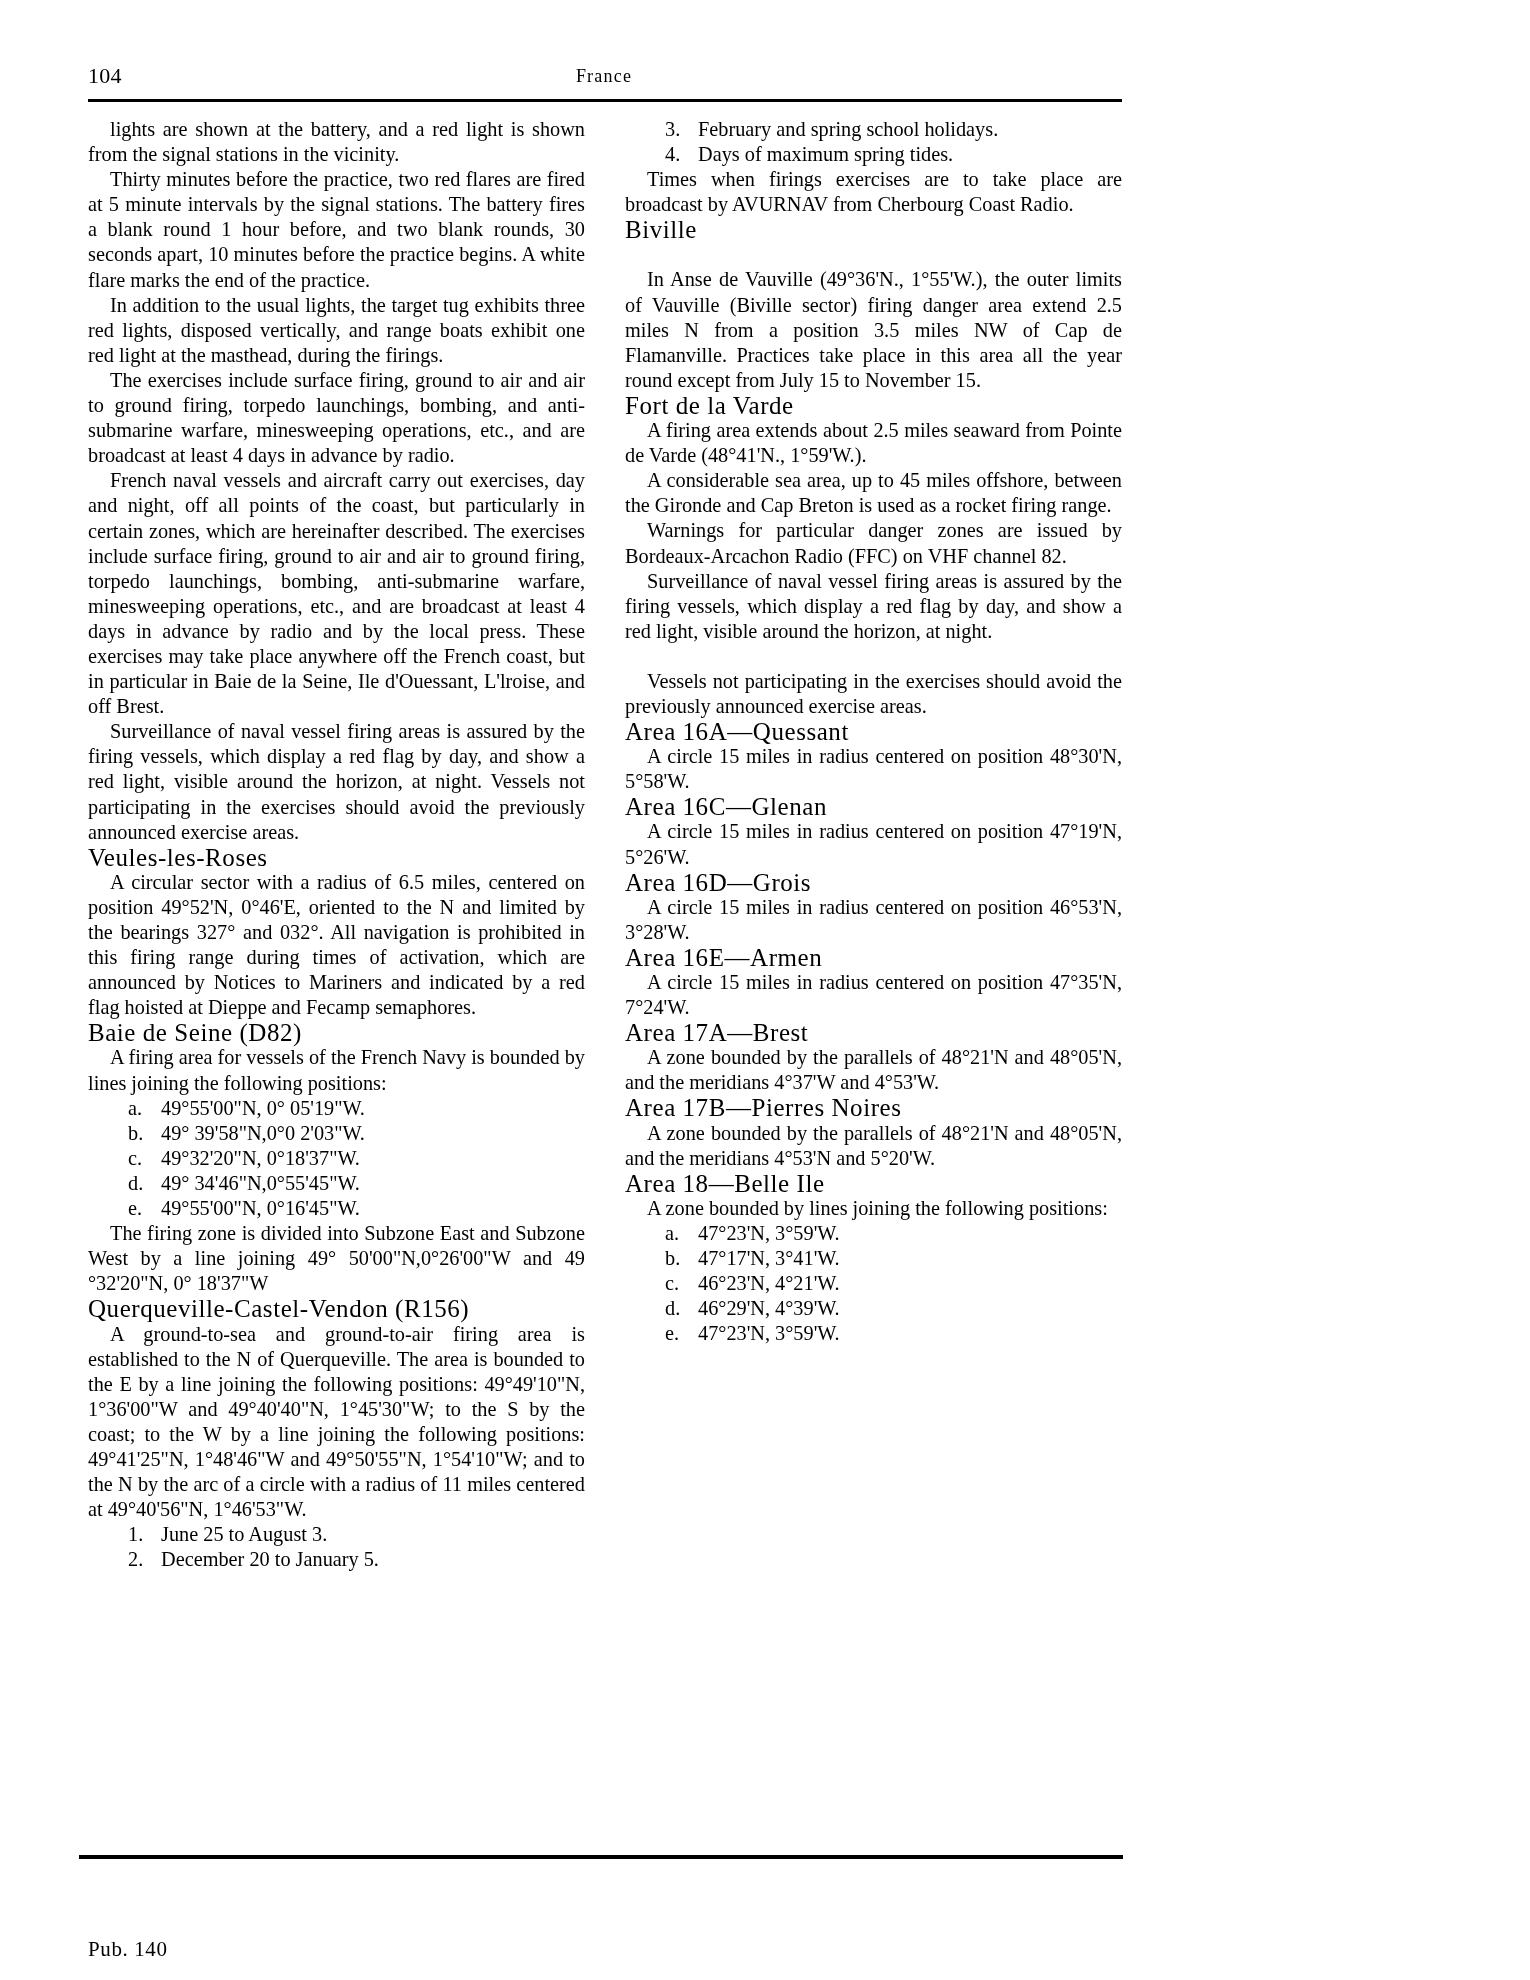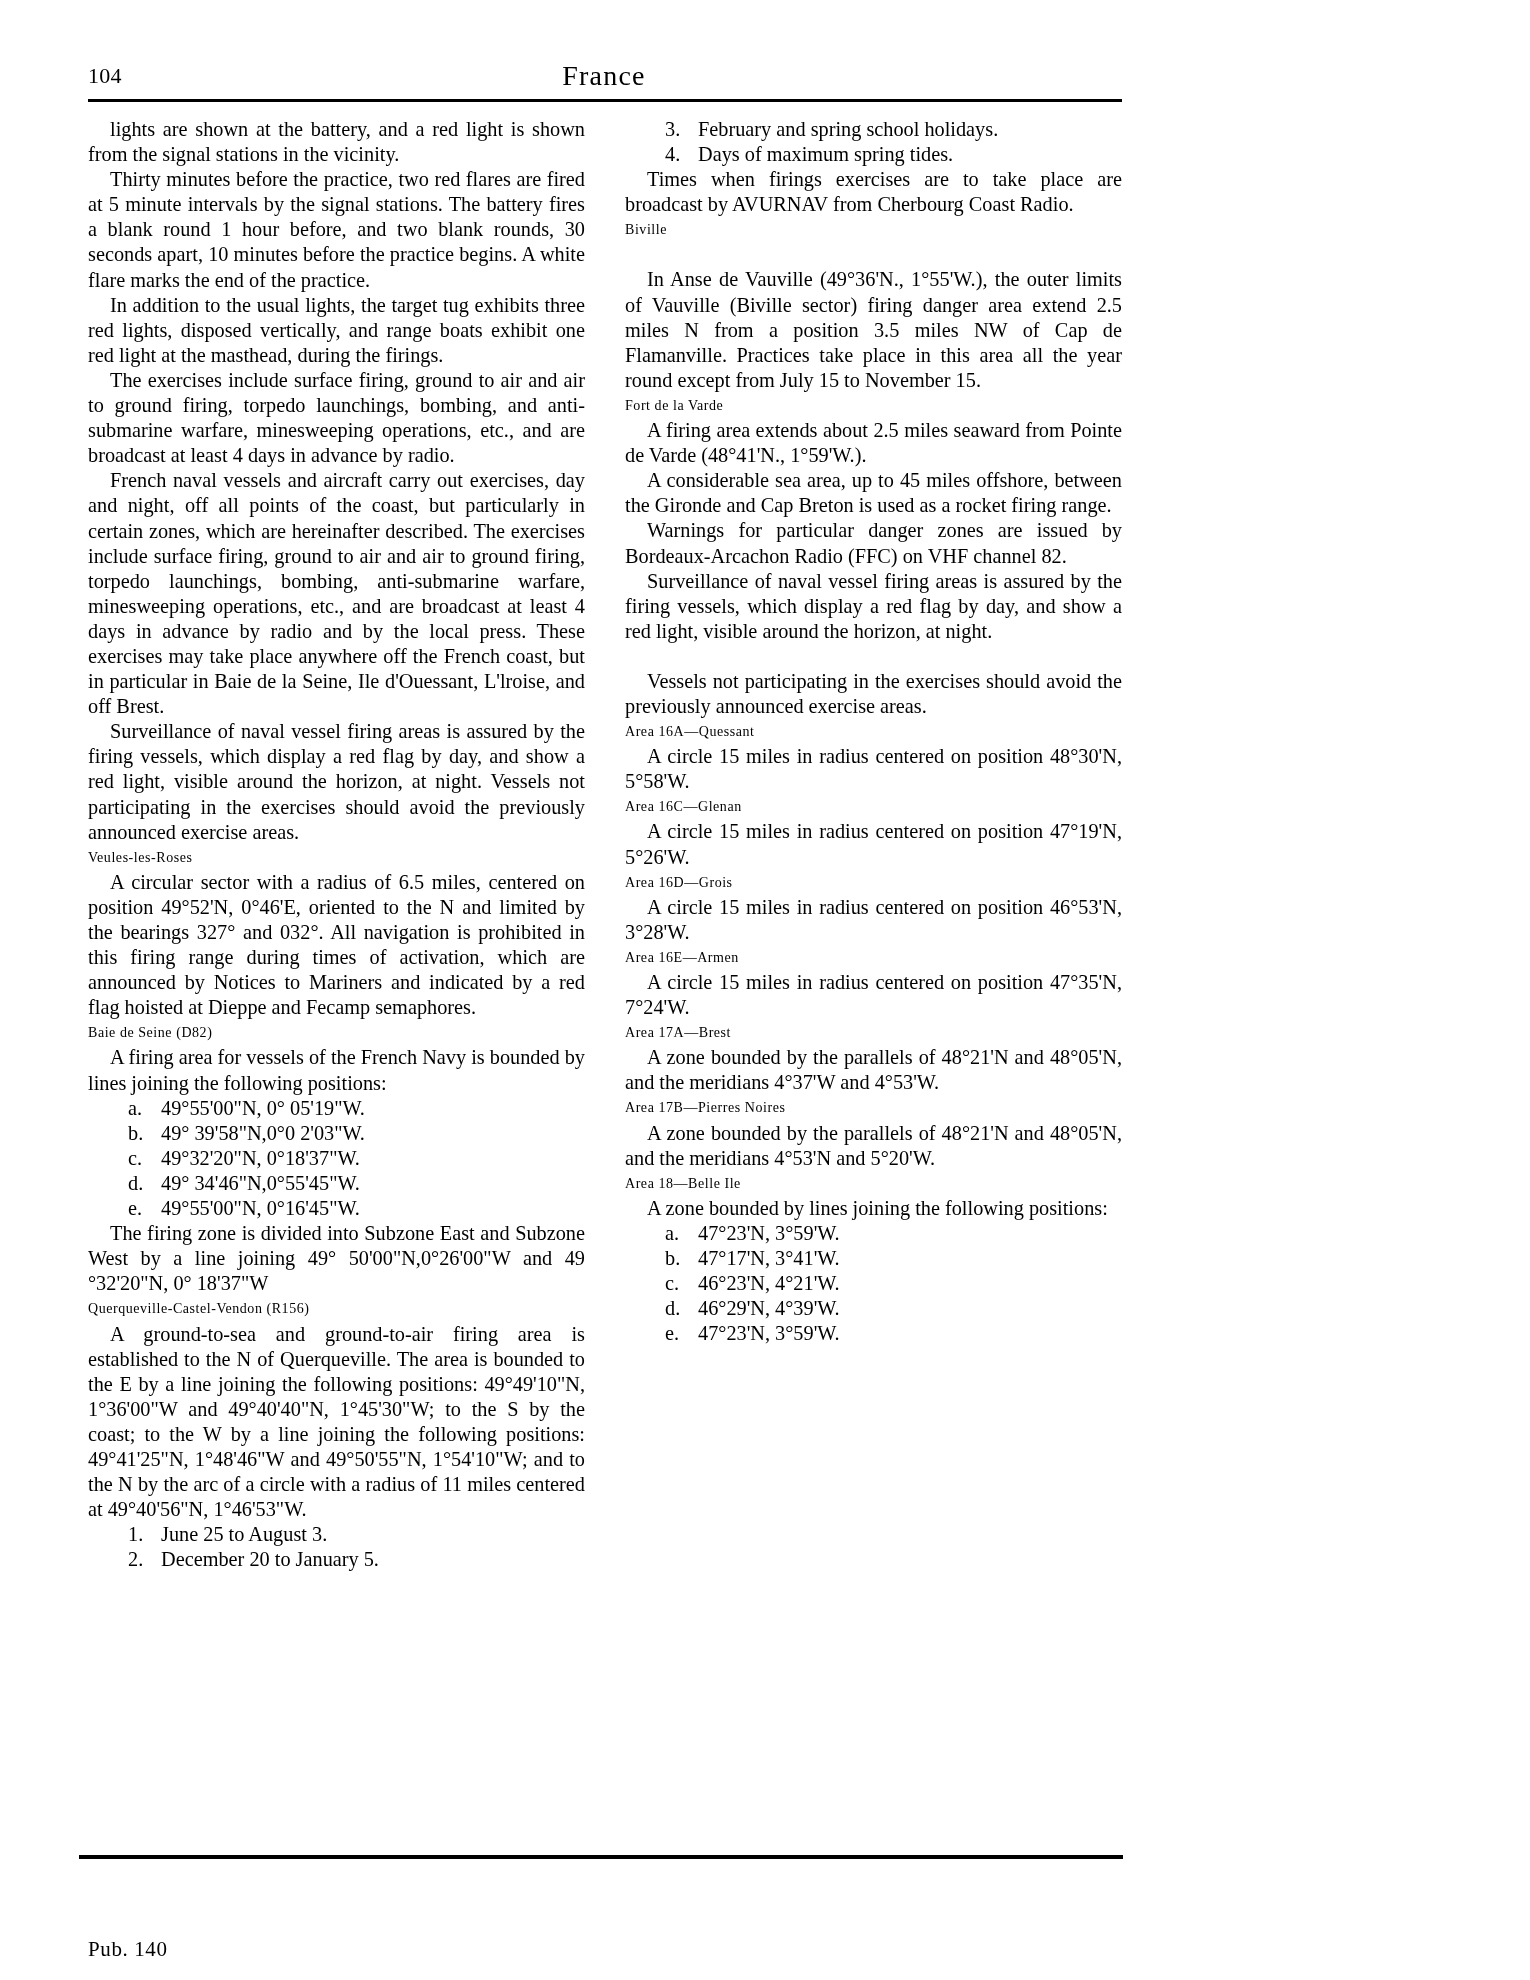--- a/index.html
+++ b/index.html
@@ -39,21 +39,21 @@
     font-size: 22px;
     line-height: 28px;
     letter-spacing: 0.3px;
   }
   .header-title {
     position: absolute;
     left: 0;
     top: 0;
     width: 1032px;
     text-align: center;
-    font-size: 28px;
+    font-size: 18px;
     line-height: 28px;
     letter-spacing: 1.2px;
   }
   .rule-top {
     position: absolute;
     left: 88px;
     top: 99px;
     width: 1034px;
     height: 3px;
     background: #000;
@@ -93,21 +93,21 @@
     font-size: 20.3px;
     line-height: 25.1px;
     text-align: justify;
     text-indent: 22px;
     hyphens: none;
     margin: 0;
   }
   p.body.lastline-left { text-align-last: left; }
 
   div.heading {
-    font-size: 14px;
+    font-size: 25px;
     line-height: 25.1px;
     letter-spacing: 0.55px;
     text-align: left;
     margin-top: 23px;
     margin-bottom: 0;
   }
   .gap-md { height: 25px; }
 
   
   ol.marklist {

